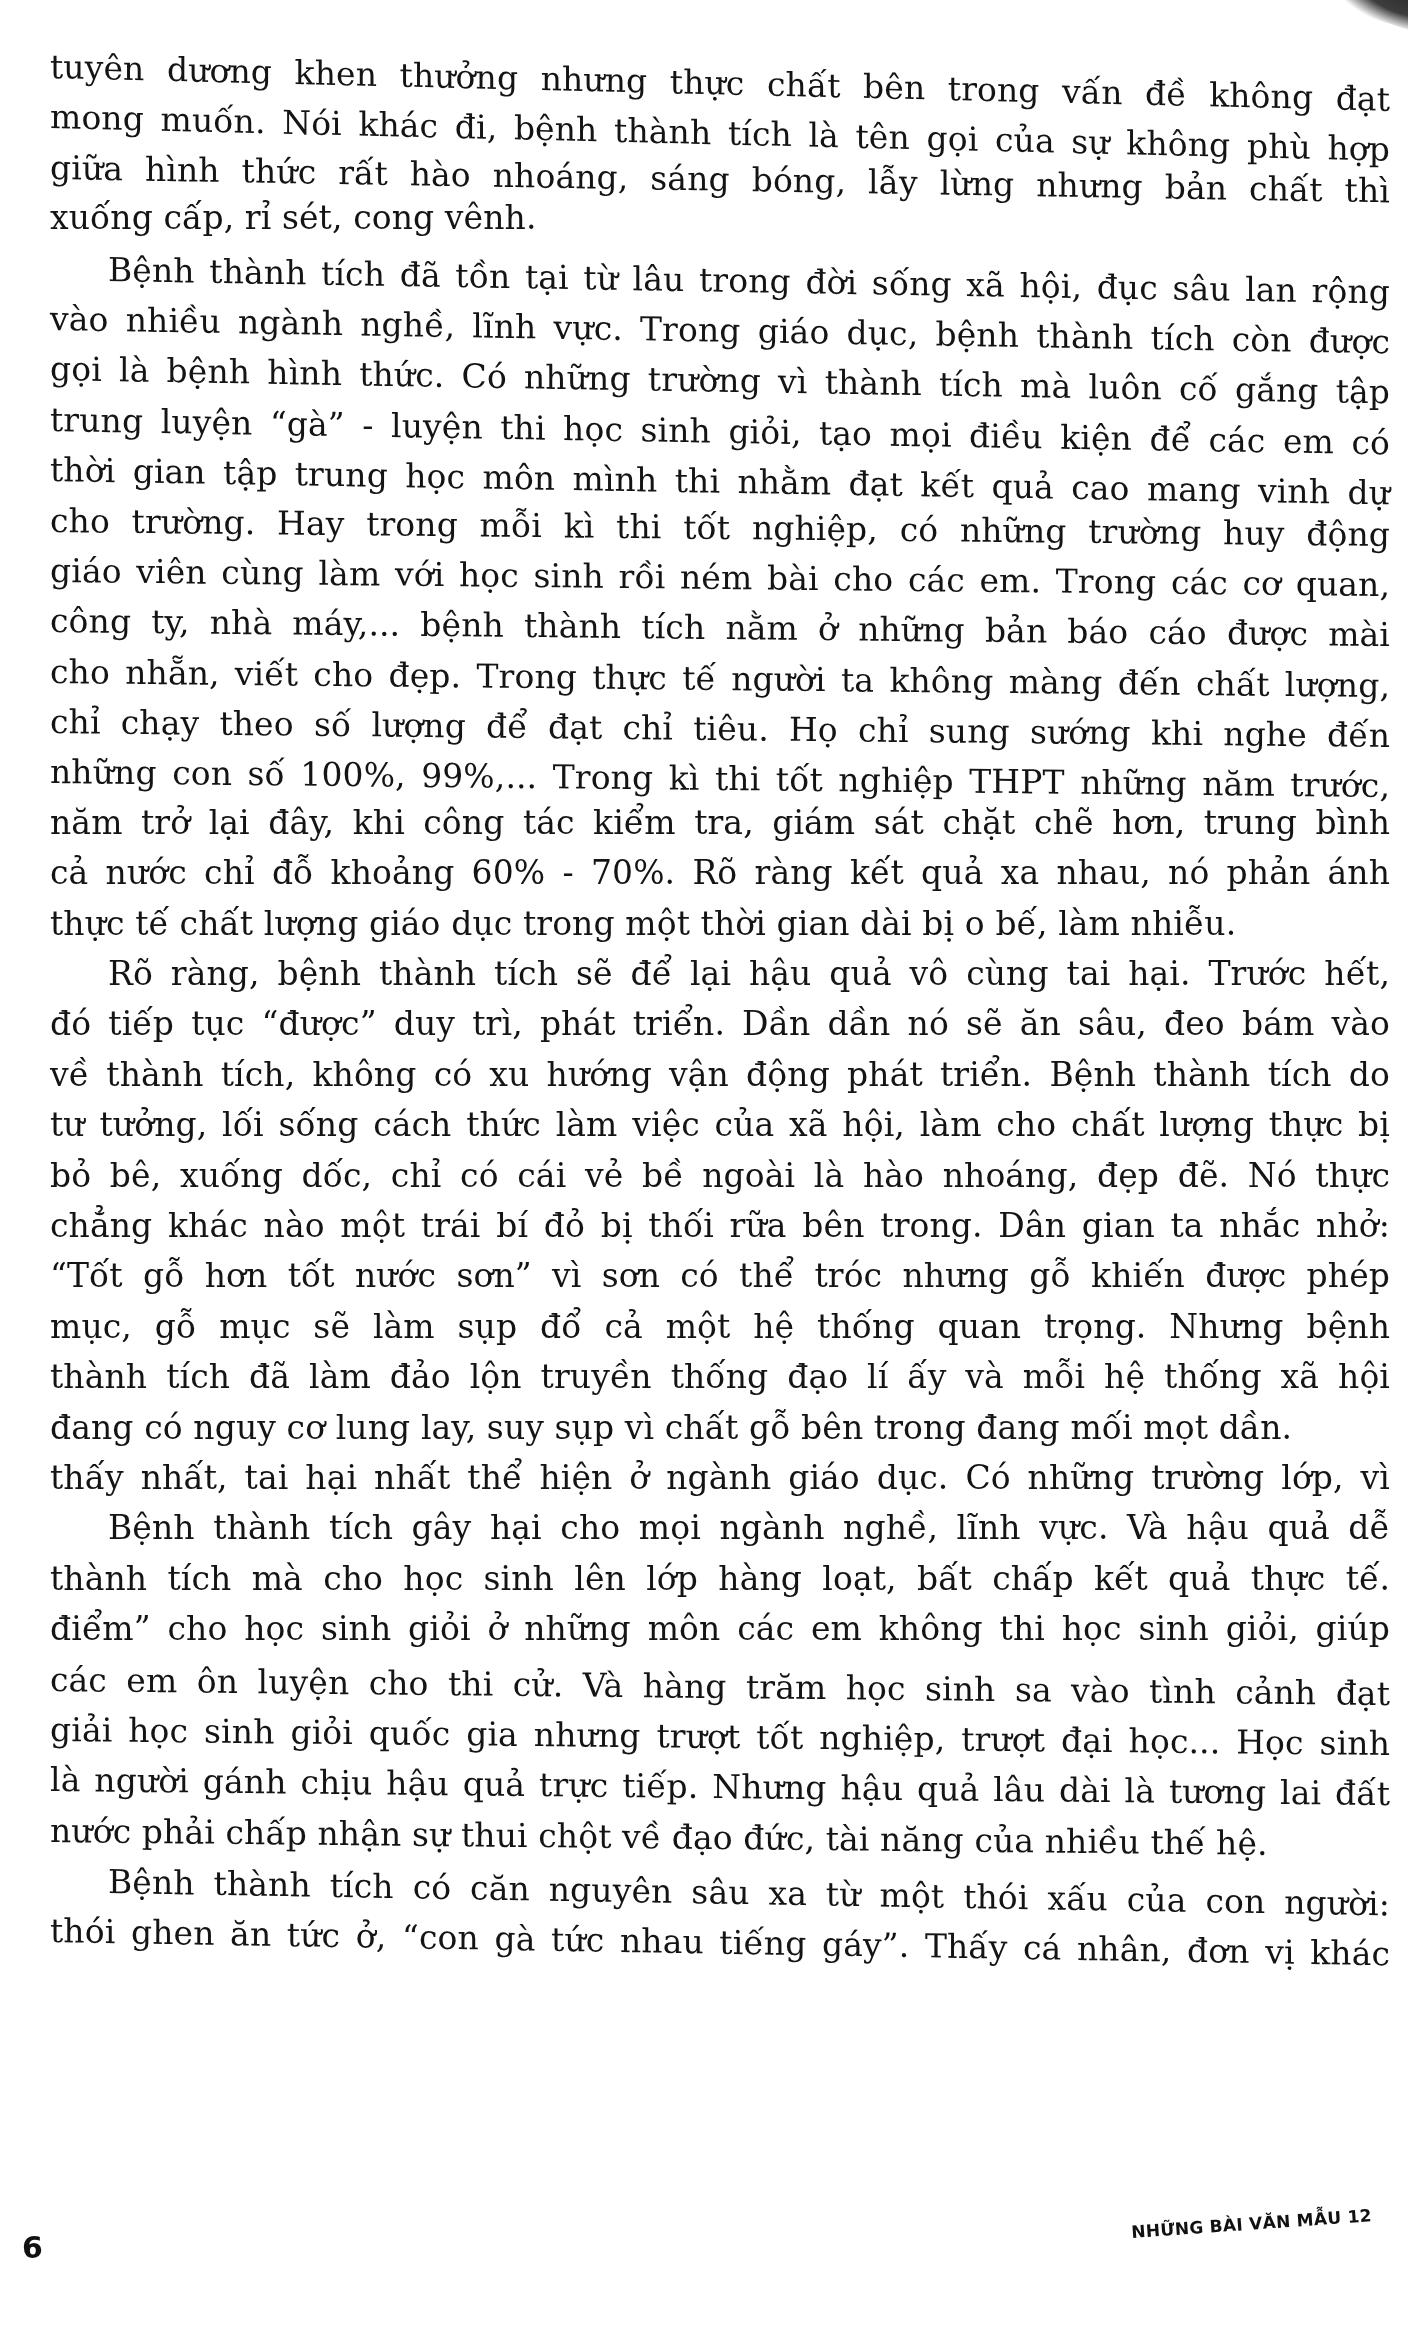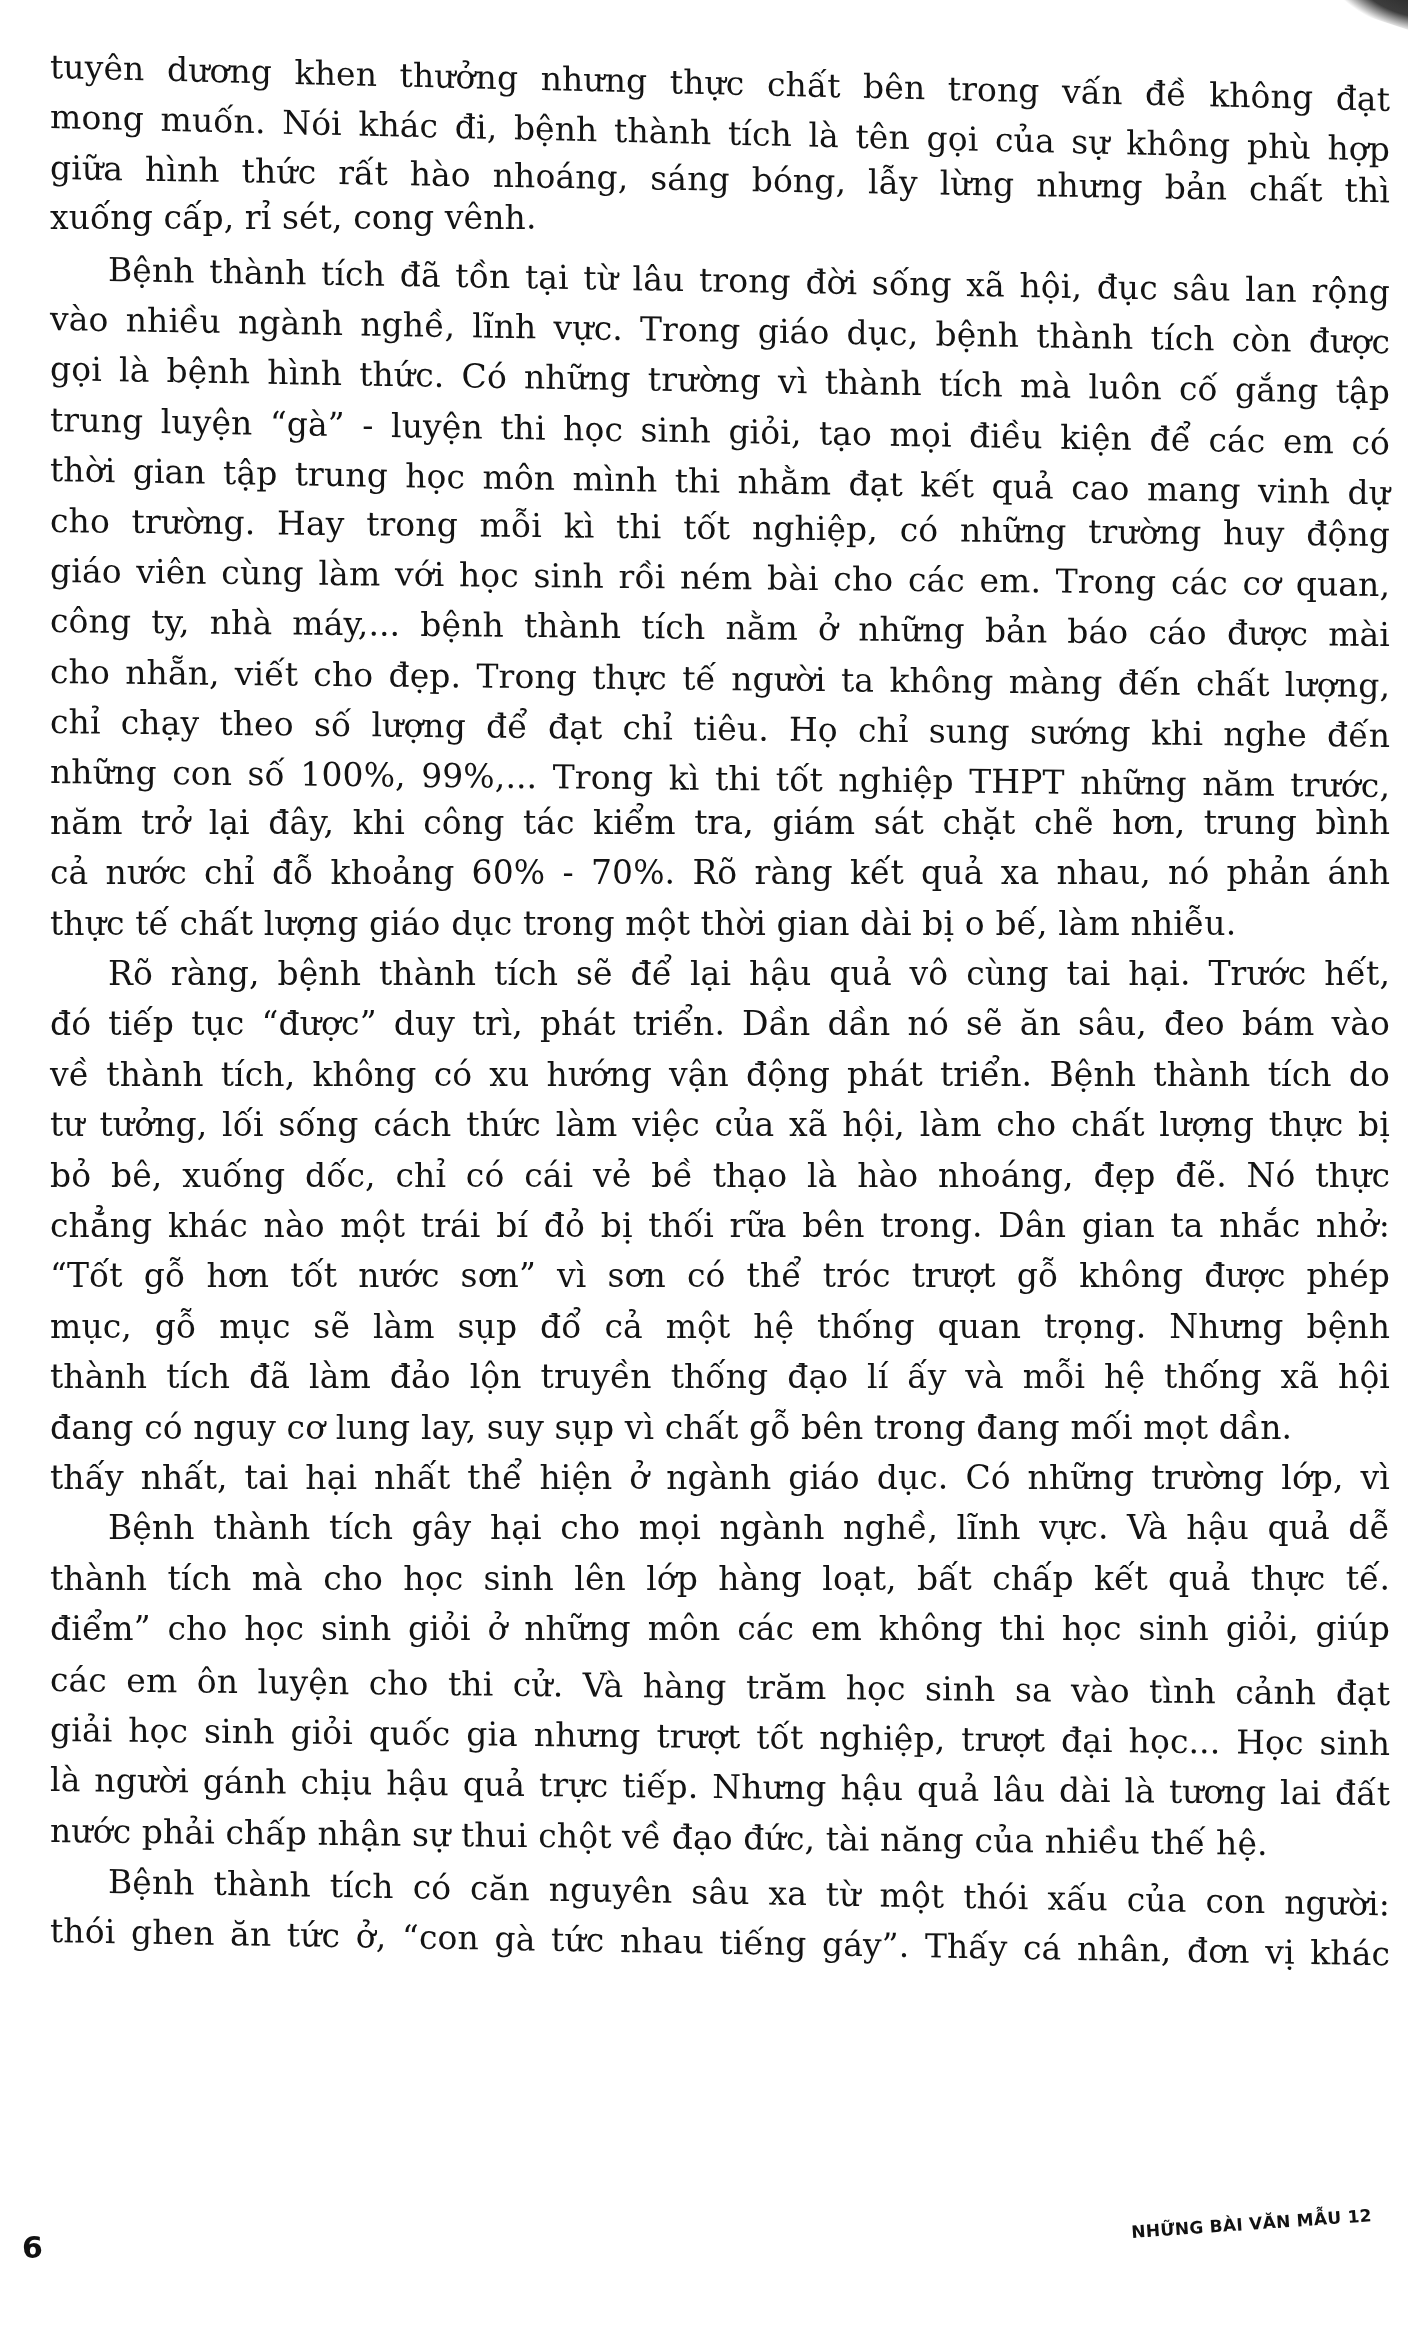--- a/index.html
+++ b/index.html
@@ -101,23 +101,23 @@
     <span class="line">năm trở lại đây, khi công tác kiểm tra, giám sát chặt chẽ hơn, trung bình</span>
     <span class="line">cả nước chỉ đỗ khoảng 60% - 70%. Rõ ràng kết quả xa nhau, nó phản ánh</span>
     <span class="line last">thực tế chất lượng giáo dục trong một thời gian dài bị o bế, làm nhiễu.</span>
   </div>
 
   <div>
     <span class="line indent">Rõ ràng, bệnh thành tích sẽ để lại hậu quả vô cùng tai hại. Trước hết,</span>
     <span class="line">đó tiếp tục “được” duy trì, phát triển. Dần dần nó sẽ ăn sâu, đeo bám vào</span>
     <span class="line">về thành tích, không có xu hướng vận động phát triển. Bệnh thành tích do</span>
     <span class="line">tư tưởng, lối sống cách thức làm việc của xã hội, làm cho chất lượng thực bị</span>
-    <span class="line">bỏ bê, xuống dốc, chỉ có cái vẻ bề thạo là hào nhoáng, đẹp đẽ. Nó thực</span>
+    <span class="line">bỏ bê, xuống dốc, chỉ có cái vẻ bề ngoài là hào nhoáng, đẹp đẽ. Nó thực</span>
     <span class="line">chẳng khác nào một trái bí đỏ bị thối rữa bên trong. Dân gian ta nhắc nhở:</span>
-    <span class="line">“Tốt gỗ hơn tốt nước sơn” vì sơn có thể tróc trượt gỗ không được phép</span>
+    <span class="line">“Tốt gỗ hơn tốt nước sơn” vì sơn có thể tróc nhưng gỗ khiến được phép</span>
     <span class="line">mục, gỗ mục sẽ làm sụp đổ cả một hệ thống quan trọng. Nhưng bệnh</span>
     <span class="line">thành tích đã làm đảo lộn truyền thống đạo lí ấy và mỗi hệ thống xã hội</span>
     <span class="line last">đang có nguy cơ lung lay, suy sụp vì chất gỗ bên trong đang mối mọt dần.</span>
   </div>
 
   <div>
     <span class="line">thấy nhất, tai hại nhất thể hiện ở ngành giáo dục. Có những trường lớp, vì</span>
     <span class="line indent">Bệnh thành tích gây hại cho mọi ngành nghề, lĩnh vực. Và hậu quả dễ</span>
     <span class="line">thành tích mà cho học sinh lên lớp hàng loạt, bất chấp kết quả thực tế.</span>
     <span class="line">điểm” cho học sinh giỏi ở những môn các em không thi học sinh giỏi, giúp</span>

